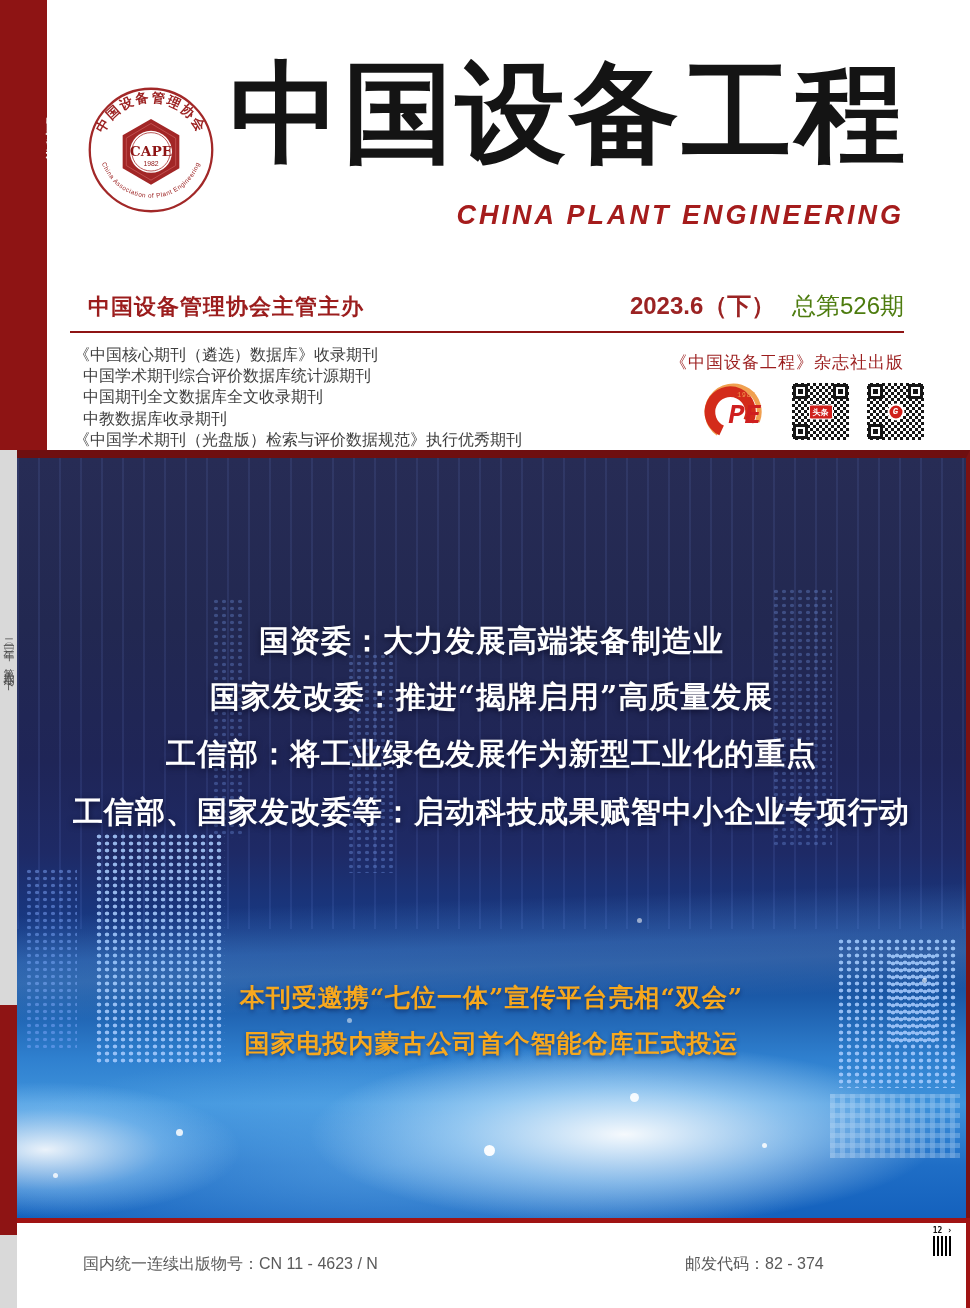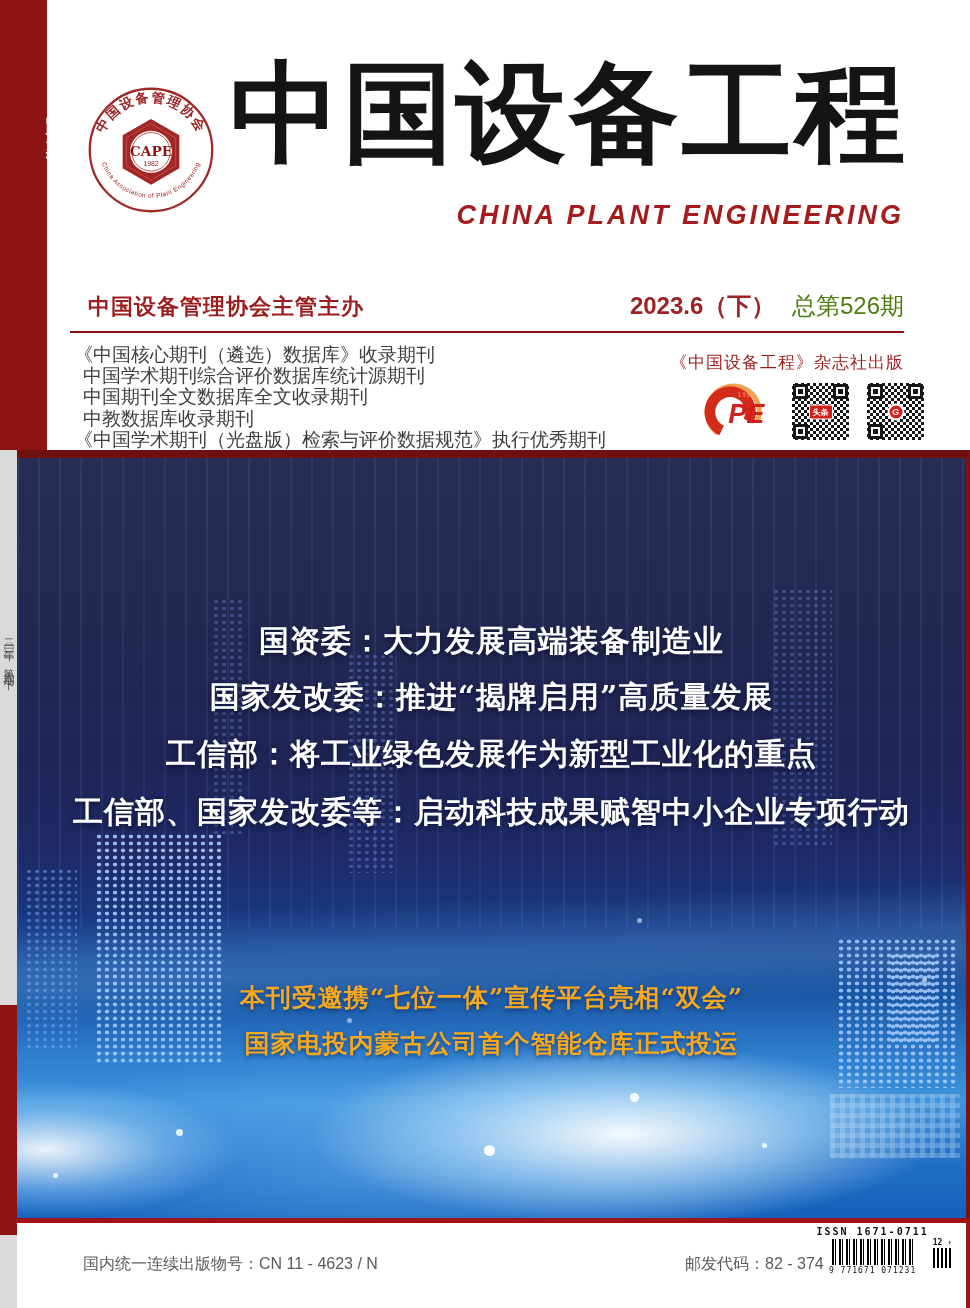--- a/index.html
+++ b/index.html
@@ -22,24 +22,24 @@
   .title-cn { position:absolute; right:62px; top:52px; font-size:110px; line-height:1.1; font-weight:900;
     color:#141414; letter-spacing:3px; white-space:nowrap; font-family:"DejaVu Serif","Liberation Serif",serif; }
   .title-en { position:absolute; right:66px; top:200px; font-size:27px; font-style:italic; font-weight:bold;
     color:#a51c1c; letter-spacing:3px; white-space:nowrap; }
   .pub-row-left { position:absolute; left:41px; top:292px; font-size:22px; font-weight:bold;
     color:#9b1d1d; letter-spacing:1px; }
   .pub-row-right { position:absolute; right:66px; top:290px; font-size:24px; white-space:nowrap; }
   .issue-date { color:#9b2323; font-weight:bold; }
   .issue-total { color:#4d7c0f; margin-left:10px; }
   .header-divider { position:absolute; left:23px; right:66px; top:331px; height:2px; background:#8e1414; }
-  .credentials { position:absolute; left:36px; top:344px; font-size:19px; color:#3f3f3f; line-height:21.2px; }
+  .credentials { position:absolute; left:36px; top:344px; font-size:16px; color:#3f3f3f; line-height:21.2px; }
   .credentials .outdent { margin-left:-9px; }
   .publisher { position:absolute; right:66px; top:351px; font-size:17px; color:#9b1d1d; letter-spacing:1px; }
-  .logo-row { position:absolute; right:44px; top:381px; display:flex; align-items:flex-end; gap:14px; }
+  .logo-row { position:absolute; right:44px; top:381px; display:flex; align-items:flex-end; gap:14px;font-family:Liberation Mono, monospace; }
 
   
   .qr { position:relative; width:61px; height:61px; background:
       repeating-conic-gradient(#161616 0% 25%, #ffffff 0% 50%);
       background-size:6px 6px; border:2px solid #fff; }
   .finder { position:absolute; width:15px; height:15px; border:3px solid #161616; background:#fff;
     display:flex; align-items:center; justify-content:center; }
   .finder i { display:block; width:5px; height:5px; background:#161616; }
   .finder.tl { left:1px; top:1px; } .finder.tr { right:1px; top:1px; } .finder.bl { left:1px; bottom:1px; }
   .qr-badge-toutiao { position:absolute; left:50%; top:50%; transform:translate(-50%,-50%);
@@ -100,21 +100,21 @@
   .footer-text { position:absolute; top:31px; font-size:16px; color:#5a5a5a; white-space:nowrap; }
   .ft1 { left:66px; } .ft2 { left:356px; } .ft3 { left:668px; }
   .barcode-block { position:absolute; right:14px; top:3px; display:flex; align-items:flex-start; gap:4px; }
   .barcode-main { display:flex; flex-direction:column; align-items:center; }
   .barcode-label { font-size:10px; font-weight:bold; color:#111; letter-spacing:2px;
     font-family:"DejaVu Sans Mono","Liberation Mono",monospace; }
   .bars { width:82px; height:26px; margin-top:2px;
     background:repeating-linear-gradient(90deg, #000 0 2px, #fff 2px 3px, #000 3px 4px, #fff 4px 7px); }
   .barcode-digits { font-size:8px; color:#111; letter-spacing:1px; margin-top:1px;
     font-family:"DejaVu Sans Mono","Liberation Mono",monospace; }
-  .barcode-addon { display:flex; flex-direction:column; align-items:center; margin-top:12px; }
+  .barcode-addon { display:flex; flex-direction:column; align-items:center; }
   .addon-num { font-size:8px; font-weight:bold; color:#111;
     font-family:"DejaVu Sans Mono","Liberation Mono",monospace; }
   .addon-bars { width:18px; height:20px; margin-top:1px;
     background:repeating-linear-gradient(90deg, #000 0 2px, #fff 2px 4px); }
 </style>
 </head>
 <body>
 
 <div id="page">
 
@@ -222,25 +222,20 @@
     <div class="headline h4">工信部、国家发改委等：启动科技成果赋智中小企业专项行动</div>
 
     <div class="subline s1">本刊受邀携“七位一体”宣传平台亮相“双会”</div>
     <div class="subline s2">国家电投内蒙古公司首个智能仓库正式投运</div>
   </div>
 
   <div class="footer">
     <div class="footer-text ft1">国内统一连续出版物号：CN 11 - 4623 / N</div>
     <div class="footer-text ft3">邮发代码：82 - 374</div>
     <div class="barcode-block">
-      <div class="barcode-main">
-        <div class="barcode-label">ISSN 1671-0711</div>
-        <div class="bars"></div>
-        <div class="barcode-digits">9 771671 071231</div>
-      </div>
       <div class="barcode-addon">
         <div class="addon-num">12 ›</div>
         <div class="addon-bars"></div>
       </div>
     </div>
   </div>
 
 </div>
 
 </body></html>

